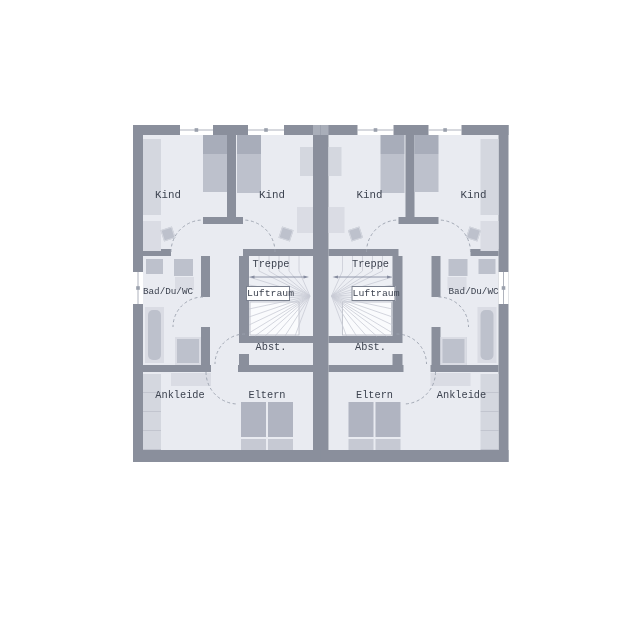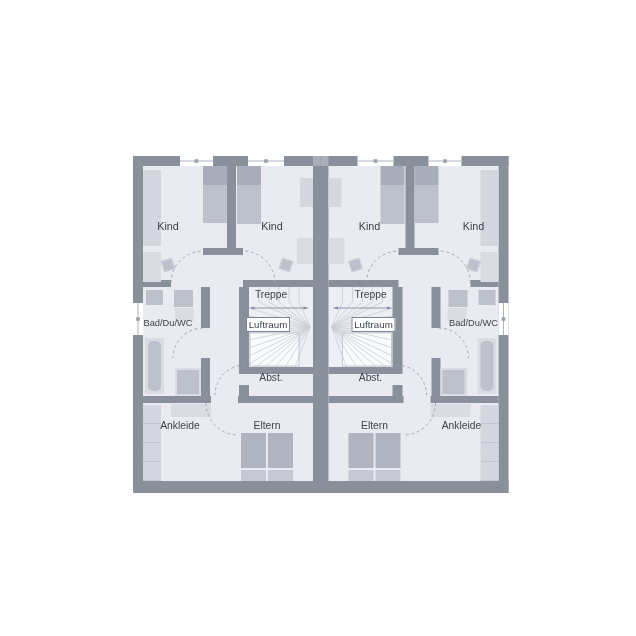--- a/index.html
+++ b/index.html
@@ -1,18 +1,18 @@
 <!DOCTYPE html>
 <html style="--c-wall: #8a8f9c; --c-wall_light: #a9aeb9; --c-floor: #e9ebf1; --c-stairfloor: #edeff4; --c-furniture_light: #d4d7df; --c-furniture_xlight: #dadce4; --c-furniture_medium: #bdc1cc; --c-furniture_dark: #a8adba; --c-bed: #b0b4c1; --c-pillow: #c6c9d3; --c-void: #fafbfd; --c-window: #ffffff; --c-text: #3d4350; --c-arc: #9aa0ad; --c-tread: #c9ccd5; --c-walkline: #878da0; --c-frame: #9aa0ac; --c-shelf_line: #c2c5cf; --c-box_border: #7c8290; --c-box_border_light: #b8bcc5;"><head>
 <meta charset="utf-8">
 <style>
   html,body{margin:0;padding:0;background:#ffffff;}
   .canvas{position:relative;width:636px;height:636px;background:#ffffff;overflow:hidden;
           font-family:"Liberation Sans", sans-serif;}
-  .plan{position:absolute;left:133px;top:156px;width:375px;height:337px;}
+  .plan{position:absolute;left:133px;top:125px;width:375px;height:337px;font-family:Liberation Mono, monospace;}
   .unit{position:absolute;top:0;width:187.5px;height:337px;}
   .unit.left{left:0;}
   .unit.right{left:187.5px;transform:scaleX(-1);}
   .unit>div{position:absolute;box-sizing:border-box;}
   .floor{background:var(--c-floor);}
   .stairfloor{background:var(--c-stairfloor);}
   .w{background:var(--c-wall);}
   .wl{background:var(--c-wall_light);}
   .win{background:var(--c-window);}
   .furn-l{background:var(--c-furniture_light);}

